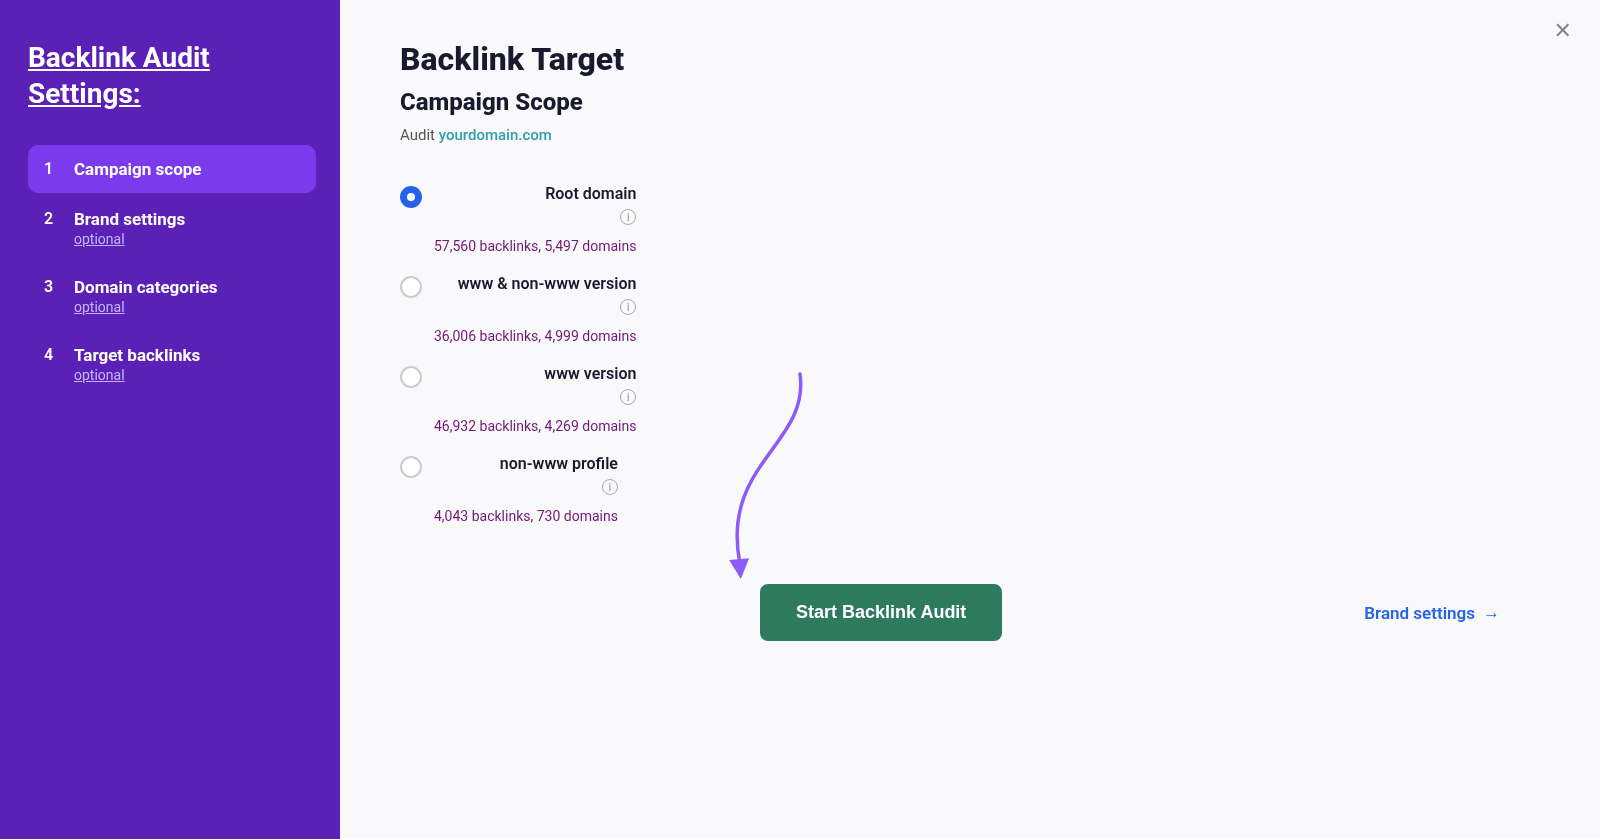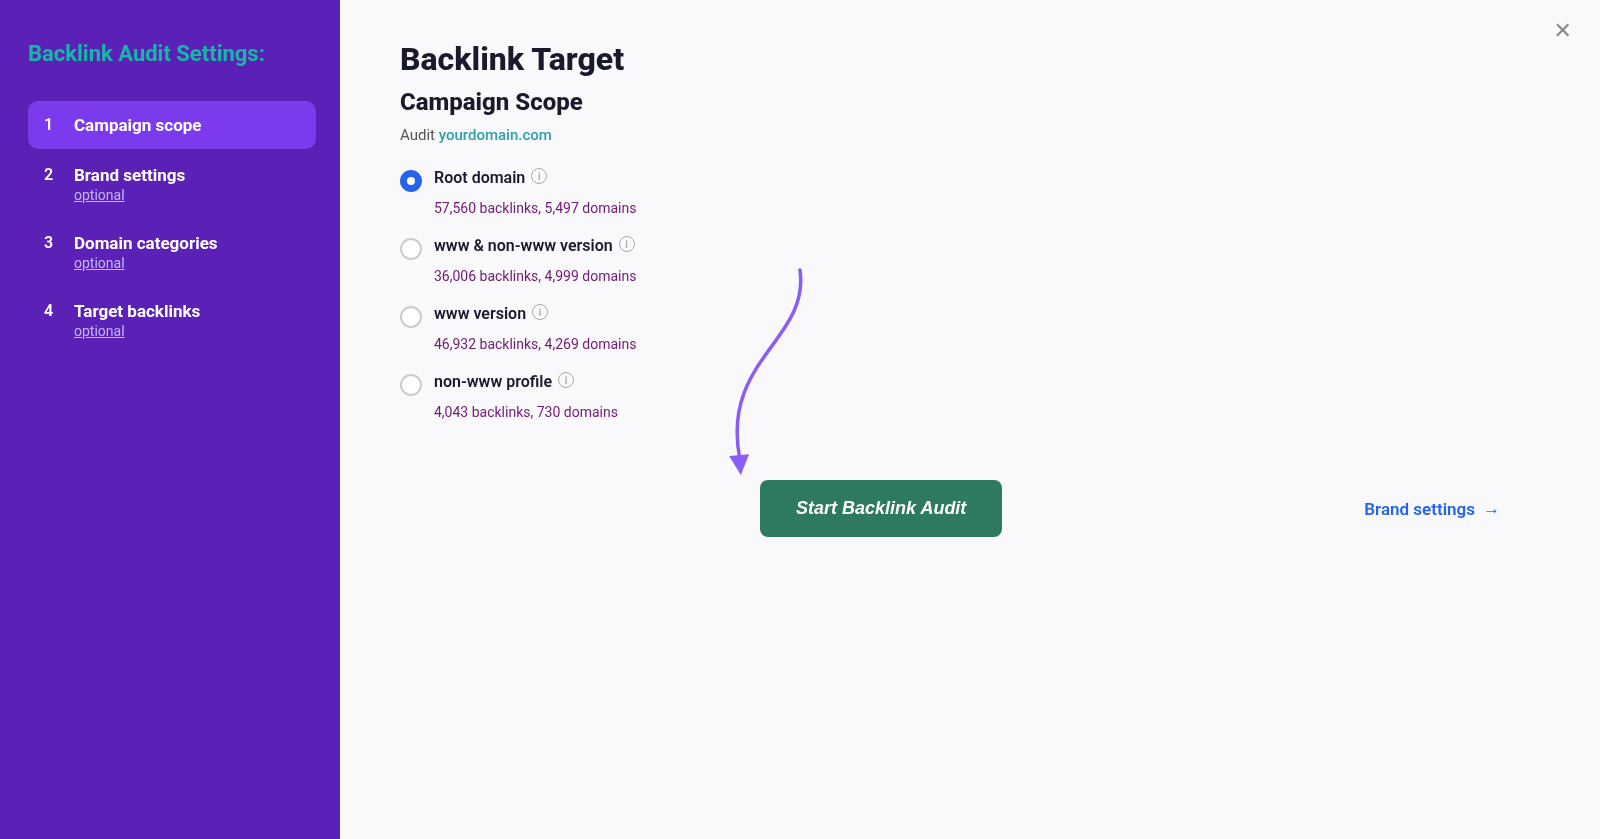--- a/index.html
+++ b/index.html
@@ -16,25 +16,26 @@
     .sidebar {
       width: 340px;
       min-width: 340px;
       background: #5b21b6;
       padding: 40px 24px 40px 28px;
       display: flex;
       flex-direction: column;
       gap: 0;
     }
     .sidebar-title {
-      color: #14b8a6;
-      font-size: 22px;
+      color: #ffffff;
+      font-size: 28px;
       font-weight: 700;
       line-height: 1.3;
       margin-bottom: 32px;
+      text-decoration: underline;
     }
 
     .sidebar-item {
       padding: 14px 16px;
       border-radius: 10px;
       cursor: pointer;
       margin-bottom: 2px;
     }
     .sidebar-item.active {
       background: #7c3aed;
@@ -100,21 +101,21 @@
     .section-title {
       font-size: 24px;
       font-weight: 800;
       color: #1a1a2e;
       margin-bottom: 10px;
     }
 
     .audit-domain {
       font-size: 15px;
       color: #555;
-      margin-bottom: 24px;
+      margin-bottom: 40px;
     }
 
     .audit-domain a {
       color: #2da0a8;
       text-decoration: none;
       font-weight: 500;
     }
 
     .radio-group {
       display: flex;
@@ -156,22 +157,23 @@
       border-radius: 50%;
       background: #fff;
     }
 
     .radio-text {}
     .radio-label {
       font-size: 16px;
       font-weight: 600;
       color: #1a1a2e;
       display: flex;
-      align-items: flex-start;
+      align-items: flex-end;
       gap: 6px;
+      flex-direction: column;
     }
 
     .info-icon {
       display: inline-flex;
       align-items: center;
       justify-content: center;
       width: 16px;
       height: 16px;
       border-radius: 50%;
       border: 1.5px solid #aaa;
@@ -190,21 +192,20 @@
     .start-btn {
       background: #2d7a5e;
       color: #fff;
       border: none;
       border-radius: 8px;
       padding: 18px 36px;
       font-size: 18px;
       font-weight: 700;
       cursor: pointer;
       margin-left: 360px;
-      font-style: italic;
     }
 
     .brand-settings-link {
       color: #2563eb;
       font-size: 17px;
       font-weight: 600;
       text-decoration: none;
       display: flex;
       align-items: center;
       gap: 8px;

